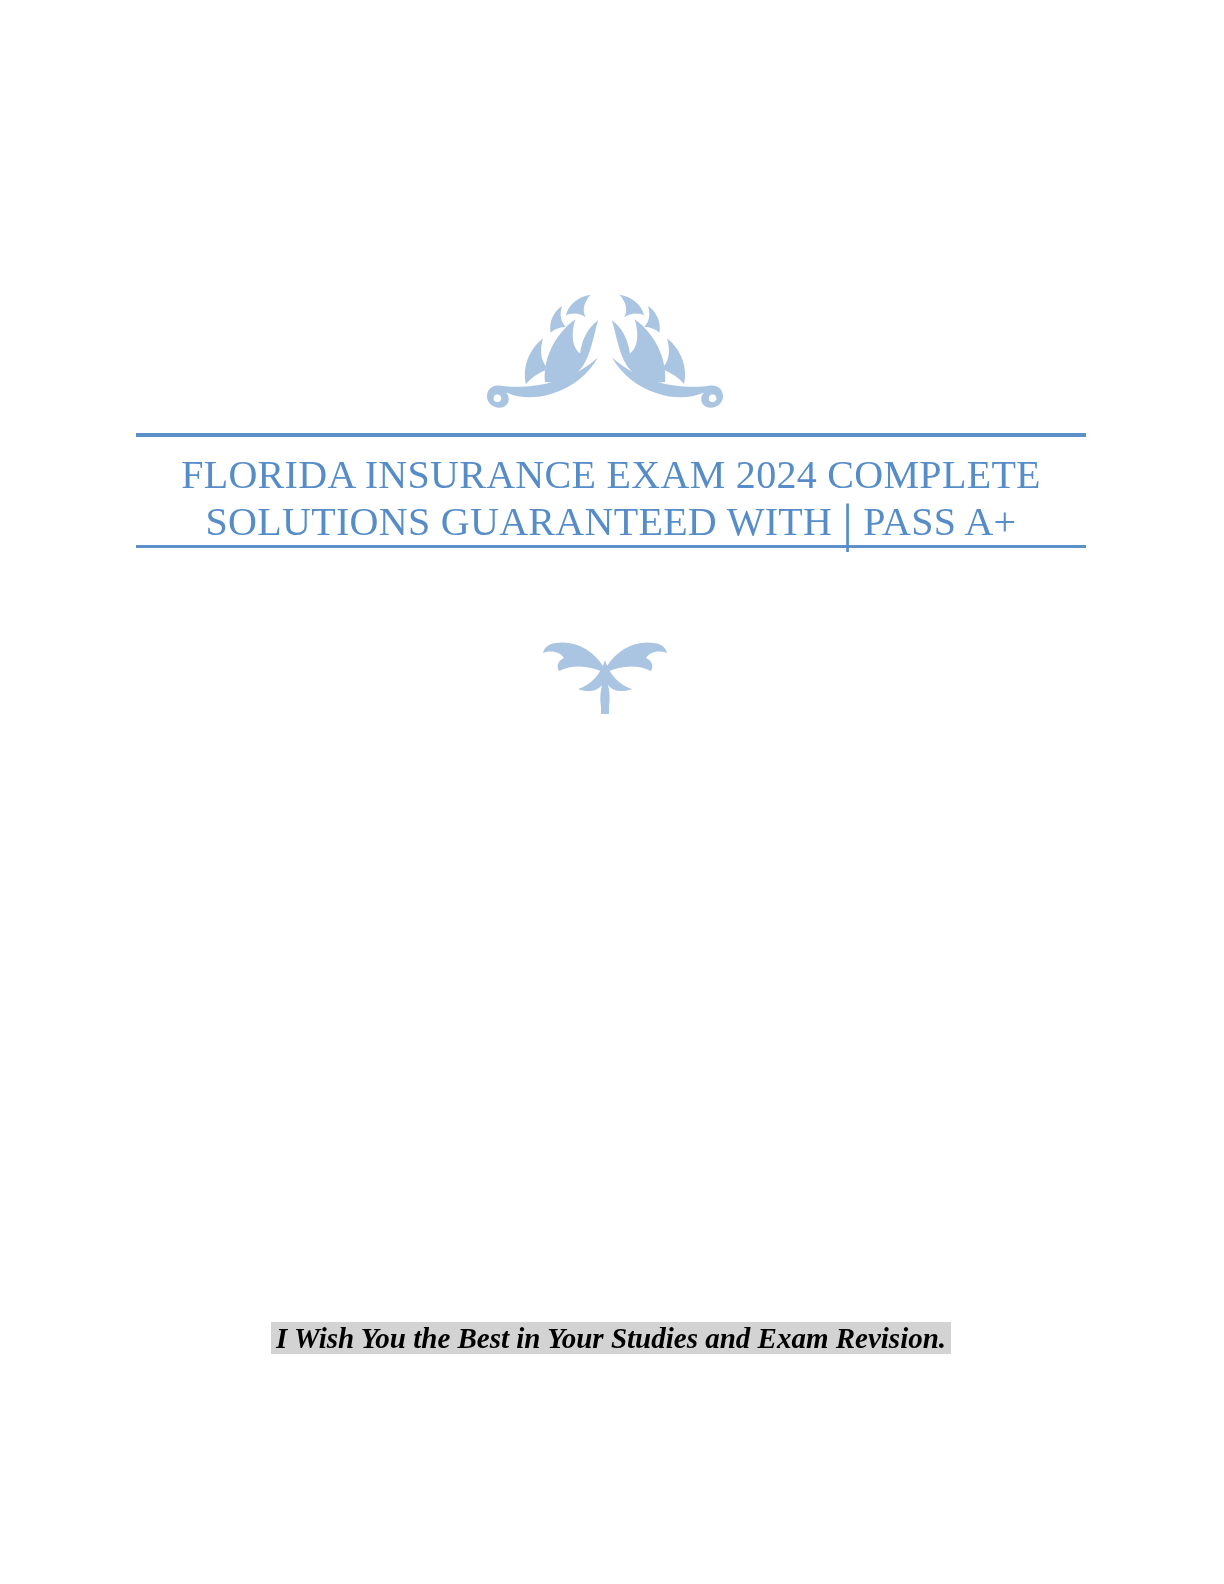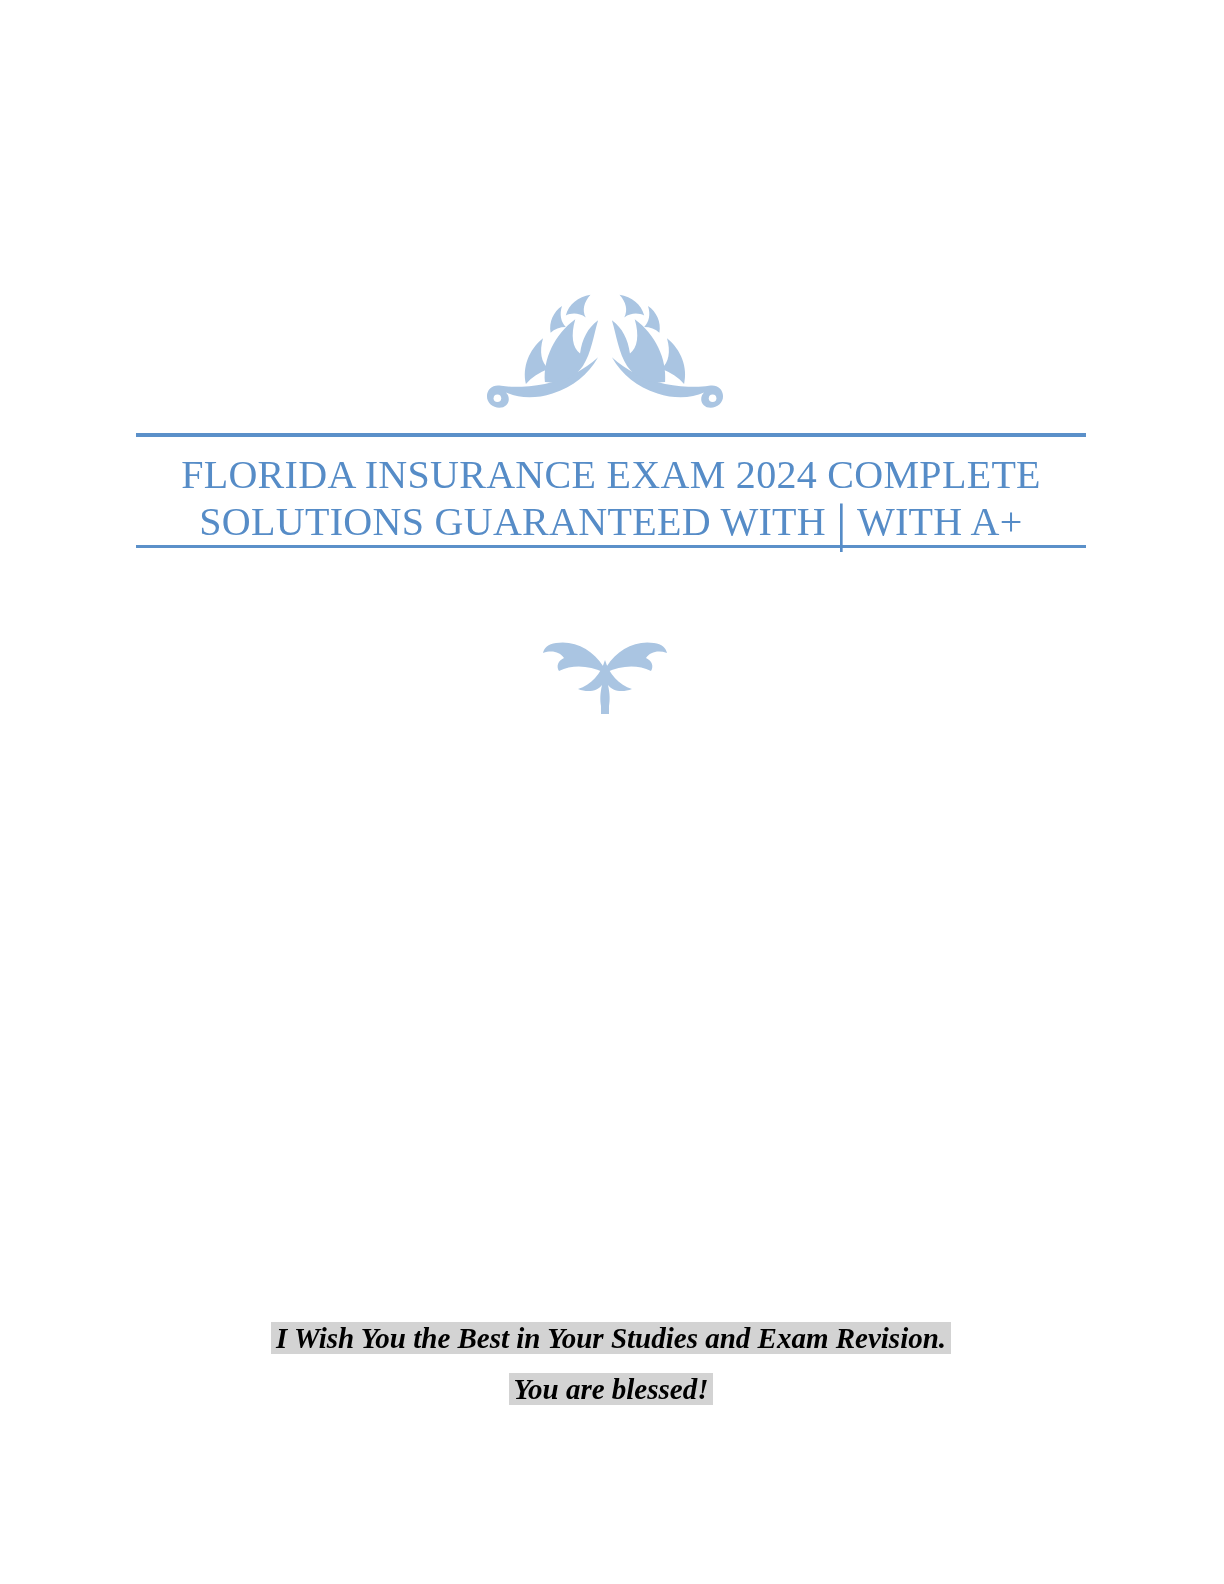--- a/index.html
+++ b/index.html
@@ -84,33 +84,32 @@
         <path d="M68 40 C 66 29 71 18 80 12 C 77 21 79 29 84 34 C 78 34 72 36 68 40 Z"></path>
       </g>
       <circle cx="12" cy="109" r="4" fill="#ffffff"></circle>
     </svg>
   </div>
 
   <section class="title-block">
     <div class="rule rule-top"></div>
     <h1 class="title">
       <span class="tline">FLORIDA INSURANCE EXAM 2024 COMPLETE</span>
-      <span class="tline"><span>SOLUTIONS GUARANTEED WITH</span><span class="sep">|</span><span>WITH A+</span></span>
+      <span class="tline"><span>SOLUTIONS GUARANTEED WITH</span><span class="sep">|</span><span>PASS A+</span></span>
     </h1>
     <div class="rule rule-bottom"></div>
   </section>
 
   <div class="fleuron">
     <svg viewBox="0 0 124 78" aria-hidden="true">
       <g fill="currentColor">
         <path d="M60 30 C 50 14 32 4 13 7 C 5 8 1 12 0 17 C 9 14 17 16 21 22 C 15 25 13 30 16 35 C 30 28 47 30 60 36 Z"></path>
         <path transform="translate(124 0) scale(-1 1)" d="M60 30 C 50 14 32 4 13 7 C 5 8 1 12 0 17 C 9 14 17 16 21 22 C 15 25 13 30 16 35 C 30 28 47 30 60 36 Z"></path>
         <path d="M62 24 C 58 38 48 49 35 53 C 45 57 55 55 59 49 C 57 58 57 64 58 70 L 58 78 L 66 78 L 66 70 C 67 64 67 58 65 49 C 69 55 79 57 89 53 C 76 49 66 38 62 24 Z"></path>
       </g>
     </svg>
   </div>
 
   <div class="closing">
     <p><span class="hl">I Wish You the Best in Your Studies and Exam Revision.</span></p>
-    <p><span class="hl">You are blessed!</span></p>
   </div>
 
 </div>
 
 </body></html>

